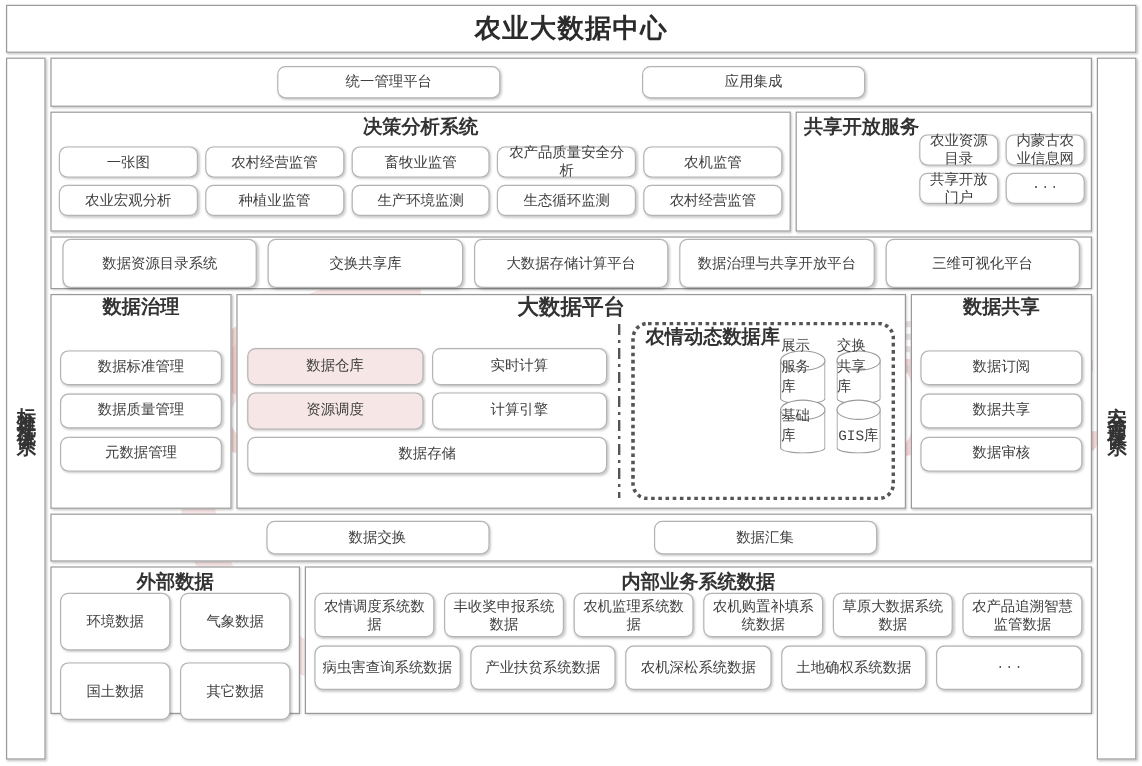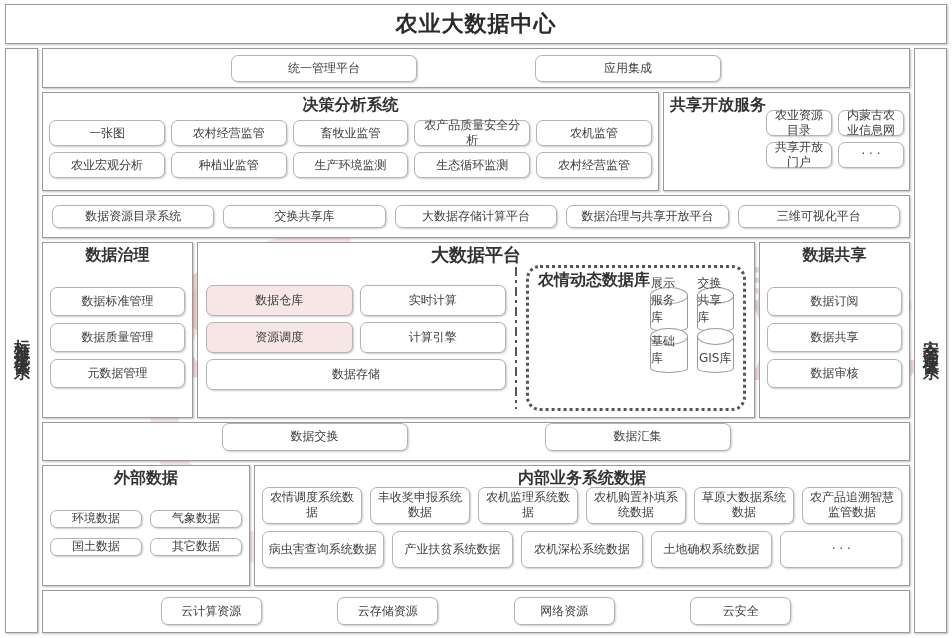--- a/index.html
+++ b/index.html
@@ -71,24 +71,24 @@
   
   .row-apps{height:100px;display:flex;gap:4px;}
   .box-decision{flex:1 1 0;padding:0 6px 5px 6px;display:flex;flex-direction:column;}
   .box-share{flex:0 0 247px;padding:0 5px 5px 6px;display:flex;flex-direction:row;justify-content:flex-end;}
   .grid2{display:flex;flex-direction:column;gap:6px;flex:1;justify-content:center;}
   .grid2 .line{display:flex;gap:6px;}
   .grid2 .line .pill{flex:1 1 0;height:26px;}
 
   
   .row-platform{height:44px;display:flex;align-items:center;justify-content:space-between;padding:0 9px;gap:9px;}
-  .row-platform .pill{flex:1 1 0;height:23px;}
-
-  
-  .row-core{height:179px;display:flex;gap:4px;}
+  .row-platform .pill{flex:1 1 0;height:41px;}
+
+  
+  .row-core{height:179px;display:flex;gap:4px;font-family:Liberation Mono, monospace;}
   .box-gov{flex:0 0 151px;padding:0 7px 6px 7px;display:flex;flex-direction:column;}
   .box-gov .stack{display:flex;flex-direction:column;gap:7px;flex:1;justify-content:center;}
   .box-gov .stack .pill{height:29px;}
 
   .box-bigdata{flex:1 1 0;padding:0 8px 6px 8px;display:flex;flex-direction:column;position:relative;}
   .bd-title{text-align:center;font-weight:bold;font-size:18px;line-height:20px;padding-top:2px;}
   .bd-inner{display:flex;gap:9px;flex:1;align-items:stretch;}
   .bd-left{flex:0 0 300px;display:flex;flex-direction:column;gap:6px;justify-content:center;}
   .bd-left .duo{display:flex;gap:7px;}
   .bd-left .duo .pill{flex:1 1 0;height:31px;}
@@ -116,29 +116,29 @@
     content:"";position:absolute;left:-1px;right:-1px;top:-9px;height:17px;
     border:1px solid #9a9a9a;border-radius:50%;background:#fff;box-sizing:border-box;
   }
   .cyl span{position:relative;z-index:2;}
 
   .box-sharing{flex:0 0 151px;padding:0 7px 6px 7px;display:flex;flex-direction:column;}
   .box-sharing .stack{display:flex;flex-direction:column;gap:7px;flex:1;justify-content:center;}
   .box-sharing .stack .pill{height:29px;}
 
   
-  .row-exchange{height:40px;display:flex;justify-content:center;gap:137px;}
+  .row-exchange{height:40px;display:flex;align-items:center;justify-content:center;gap:137px;}
   .row-exchange .pill{width:186px;height:28px;}
 
   
   .row-src{height:123px;display:flex;gap:4px;}
   .box-ext{flex:0 0 208px;padding:0 7px 6px 7px;display:flex;flex-direction:column;}
   .box-ext .grid{display:flex;flex-direction:column;gap:10px;flex:1;justify-content:center;}
   .box-ext .grid .line{display:flex;gap:8px;}
-  .box-ext .grid .line .pill{flex:1 1 0;height:18px;font-family:Liberation Serif, serif;}
+  .box-ext .grid .line .pill{flex:1 1 0;height:48px;font-family:Liberation Serif, serif;}
   .box-int{flex:1 1 0;padding:0 7px 6px 7px;display:flex;flex-direction:column;}
   .box-int .grid{display:flex;flex-direction:column;gap:7px;flex:1;justify-content:flex-start;}
   .box-int .grid .line{display:flex;gap:8px;}
   .box-int .grid .line .pill{flex:1 1 0;height:37px;}
 
   
   .row-infra{height:44px;display:flex;align-items:center;justify-content:space-around;padding:0 80px;}
   .row-infra .pill{width:101px;height:28px;}
 </style>
 </head>
@@ -317,26 +317,20 @@
               <div class="pill">产业扶贫系统数据</div>
               <div class="pill">农机深松系统数据</div>
               <div class="pill">土地确权系统数据</div>
               <div class="pill">· · ·</div>
             </div>
           </div>
         </div>
 
       </div>
 
-      <div class="frame row-infra">
-        <div class="pill">云计算资源</div>
-        <div class="pill">云存储资源</div>
-        <div class="pill">网络资源</div>
-        <div class="pill">云安全</div>
-      </div>
 
     </div>
 
     <div class="frame side">
       <div class="vtext">安全管理体系</div>
     </div>
 
   </div>
 </div>
 

